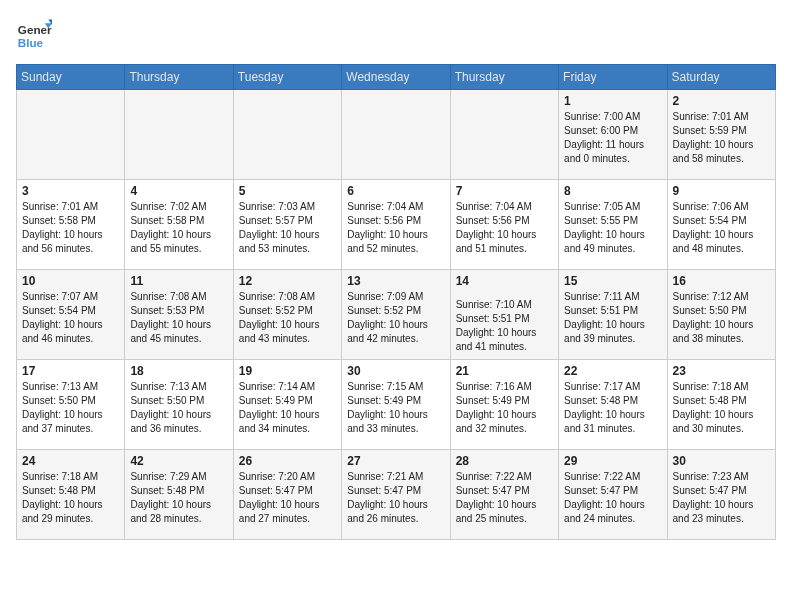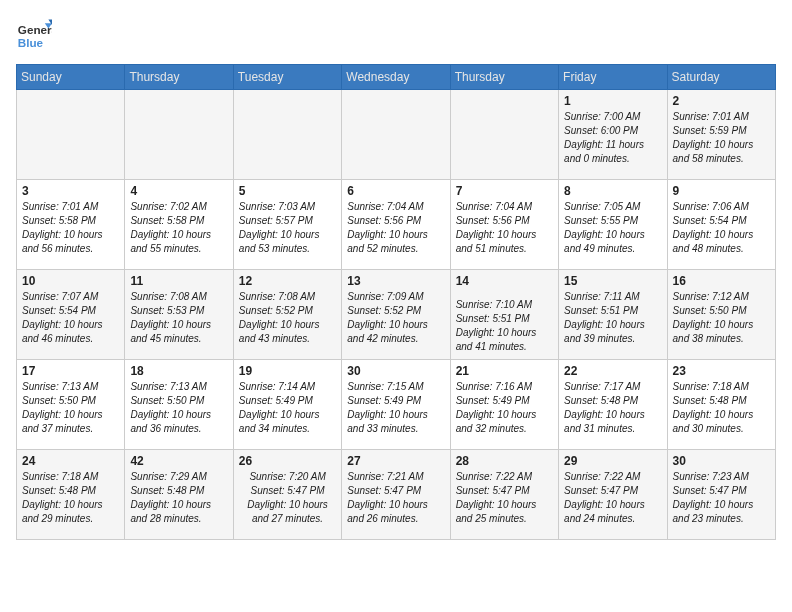--- a/index.html
+++ b/index.html
@@ -66,21 +66,20 @@
       background-color: #fff;
     }
     .day-num {
       font-weight: bold;
       font-size: 12px;
       display: block;
       margin-bottom: 2px;
     }
     .cell-info {
       line-height: 1.4;
-      font-style: italic;
     }
   </style>
 </head>
 <body>
 
 <div class="header-area">
   <div class="logo">
     <svg class="logo-icon" viewBox="0 0 40 40">
       <text x="2" y="20" font-size="13" font-weight="bold" fill="#333">General</text>
       <text x="2" y="34" font-size="13" font-weight="bold" fill="#4a90d9">Blue</text>
@@ -266,21 +265,21 @@
 Daylight: 10 hours and 29 minutes.</div>
         </td>
         <td>
           <span class="day-num">42</span>
           <div class="cell-info" style="white-space: pre-wrap;">Sunrise: 7:29 AM
 Sunset: 5:48 PM
 Daylight: 10 hours and 28 minutes.</div>
         </td>
         <td>
           <span class="day-num">26</span>
-          <div class="cell-info" style="white-space: pre-wrap; text-align: center;">Sunrise: 7:20 AM
+          <div class="cell-info" style="white-space: pre-wrap;">Sunrise: 7:20 AM
 Sunset: 5:47 PM
 Daylight: 10 hours and 27 minutes.</div>
         </td>
         <td>
           <span class="day-num">27</span>
           <div class="cell-info" style="white-space: pre-wrap;">Sunrise: 7:21 AM
 Sunset: 5:47 PM
 Daylight: 10 hours and 26 minutes.</div>
         </td>
         <td>

